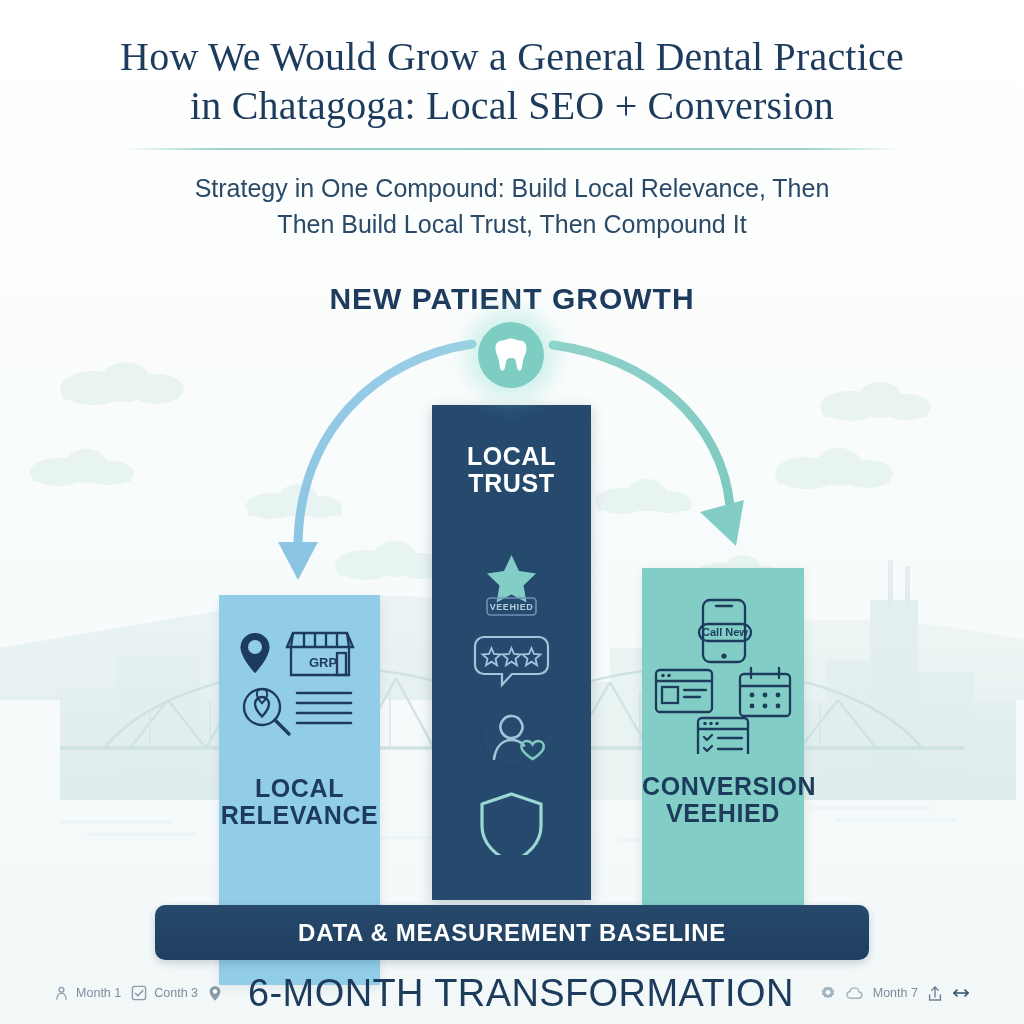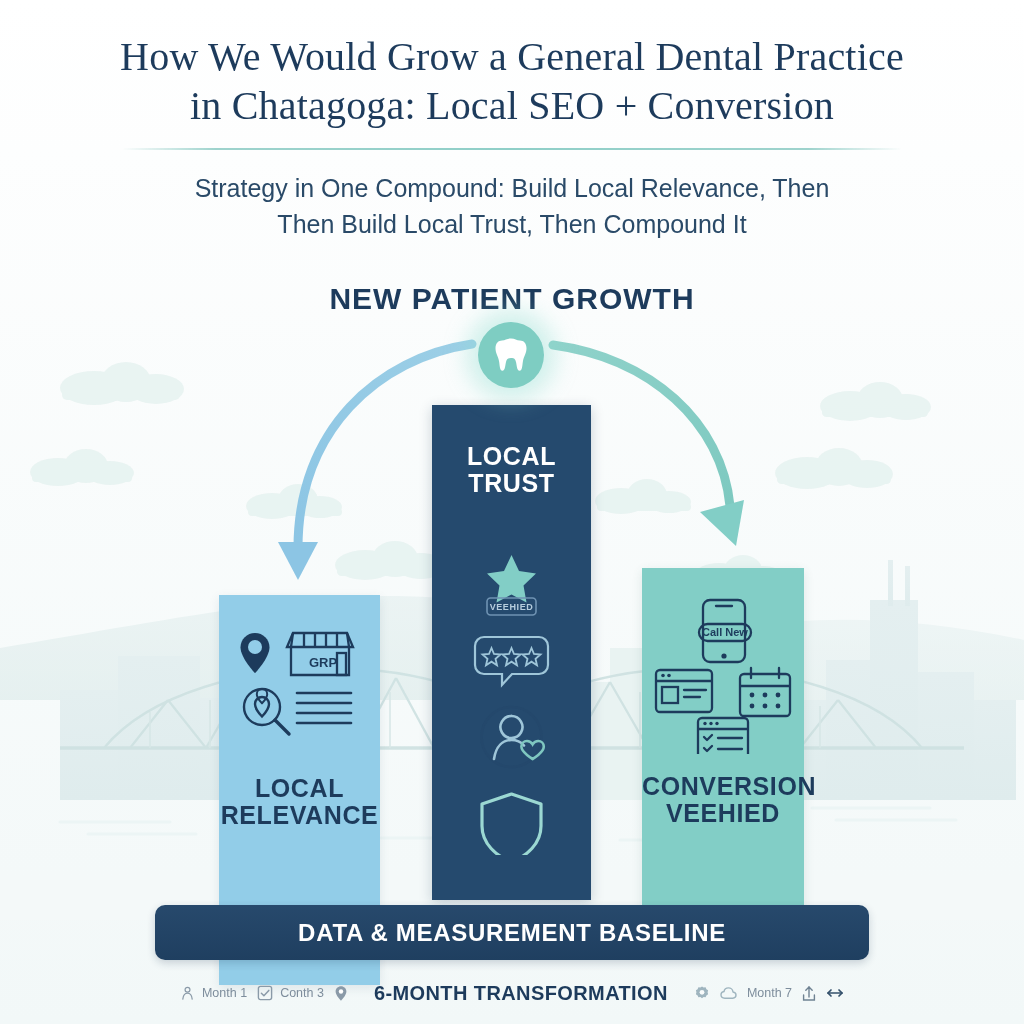--- a/index.html
+++ b/index.html
@@ -75,21 +75,21 @@
   }
   .baseline-text{color:#fff;font-size:24px;font-weight:700;letter-spacing:.7px;}
   
   .footer{
     position:absolute;left:0;top:966px;width:1024px;height:54px;z-index:9;
     display:flex;align-items:center;justify-content:center;gap:10px;
   }
   .f-chip{display:flex;align-items:center;gap:7px;}
   .f-label{color:#7d8d9c;font-size:12.5px;}
   .f-head{
-    color:#1d3b5c;font-size:20px;font-weight:700;letter-spacing:.4px;
+    color:#1d3b5c;font-size:38px;font-weight:400;letter-spacing:.4px;
     margin:0 16px;white-space:nowrap;
   }
   svg{display:block;}
 </style>
 </head>
 <body>
 
 <div class="stage">
 
   <svg class="bg-layer" width="1024" height="1024" viewBox="0 0 1024 1024">

